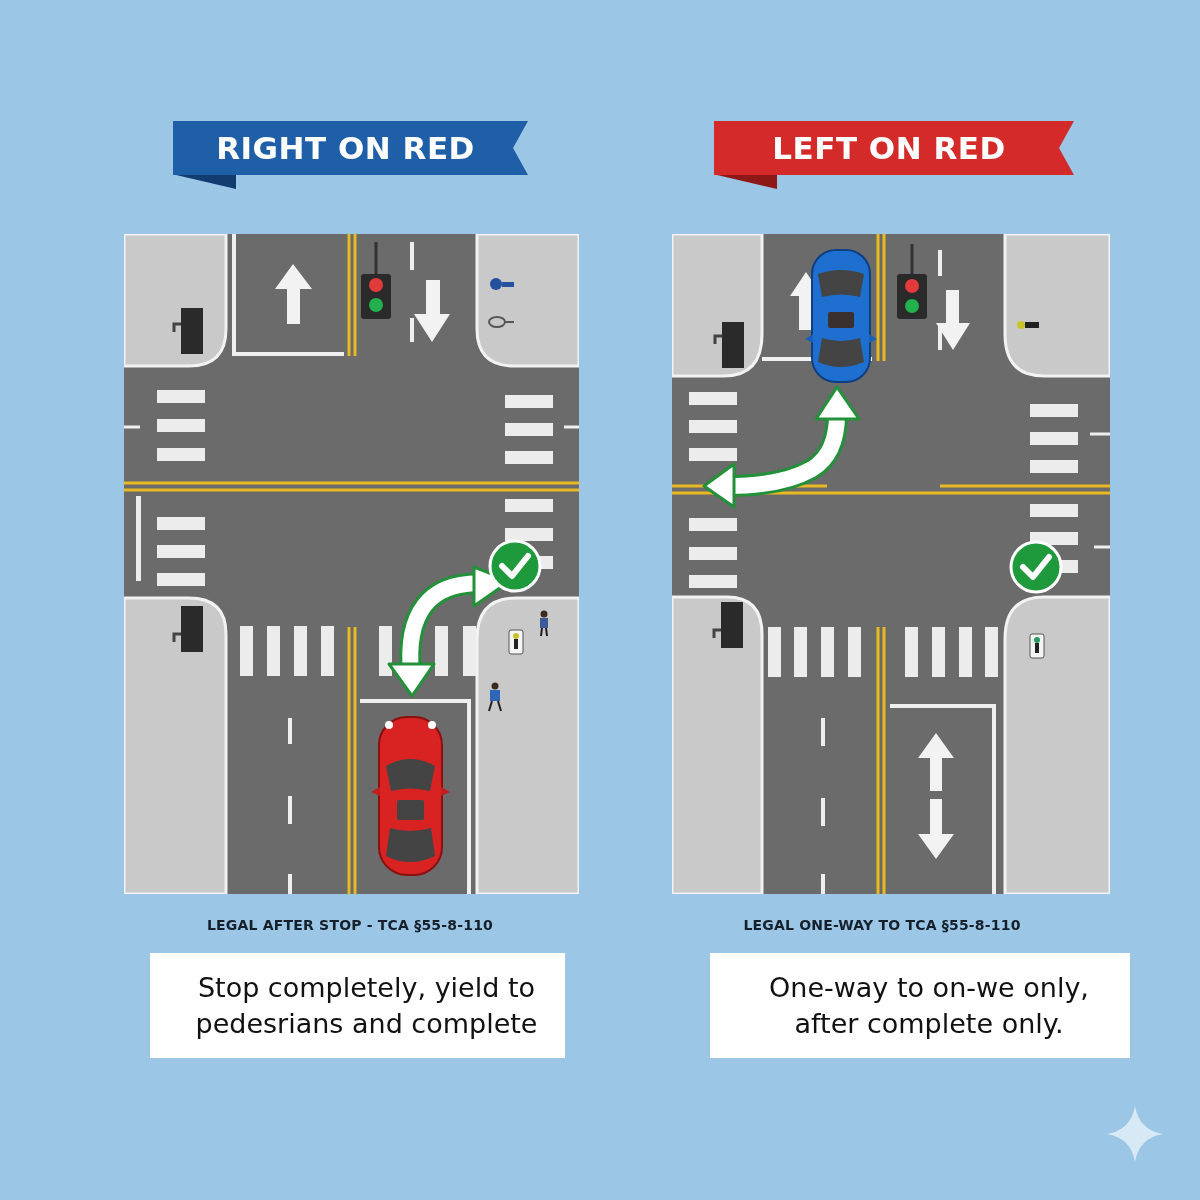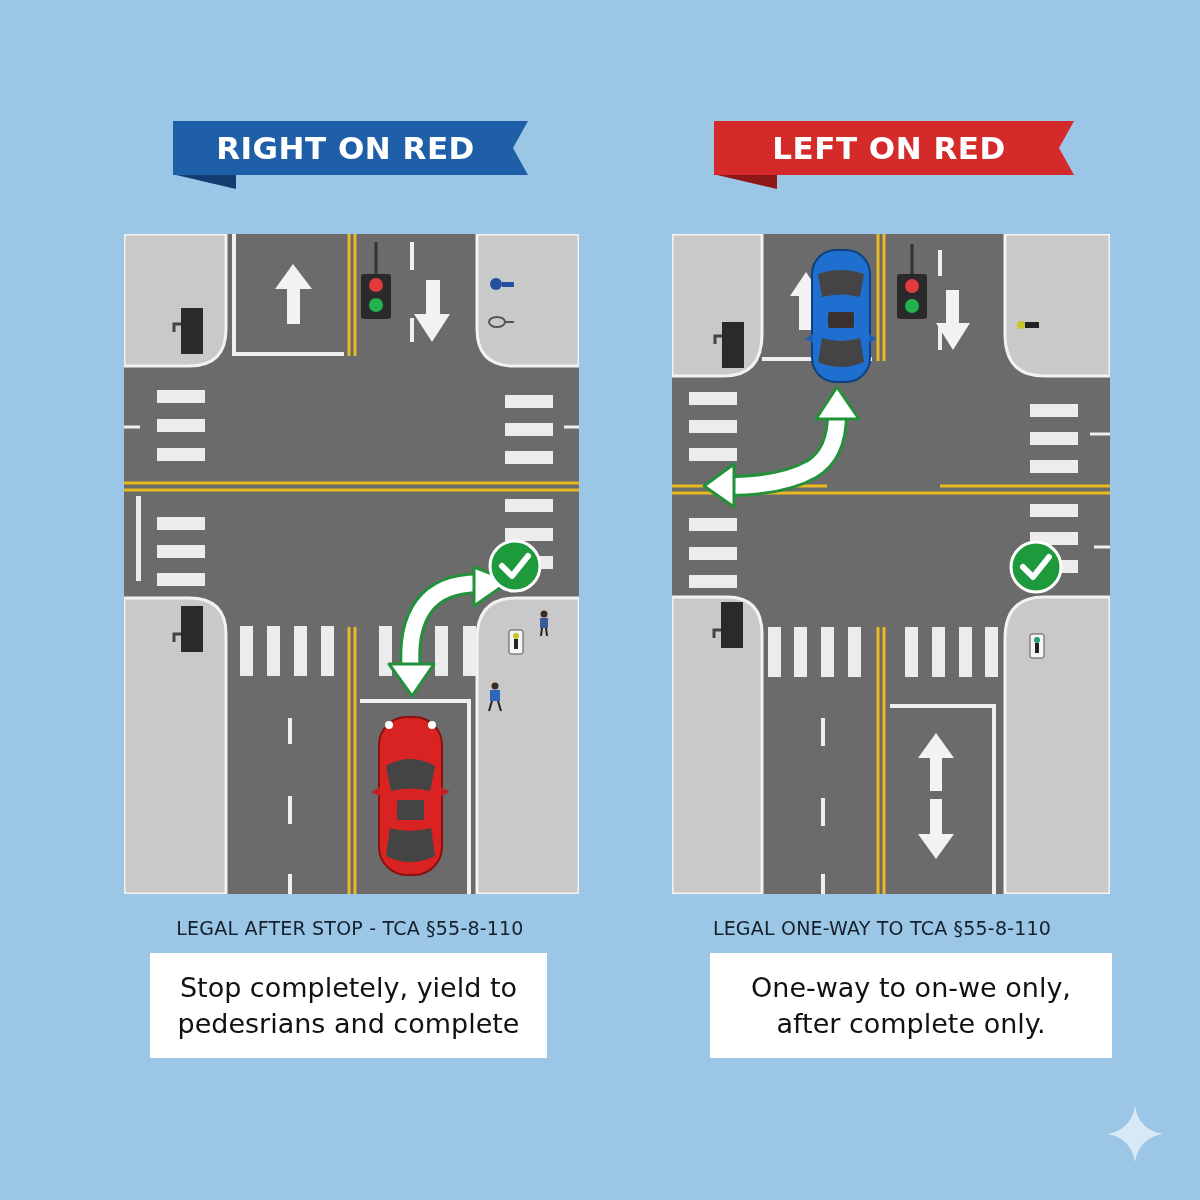--- a/index.html
+++ b/index.html
@@ -5,22 +5,22 @@
   html,body{margin:0;padding:0;}
   body{width:1200px;height:1200px;background:#9cc6e6;position:relative;overflow:hidden;font-family:"DejaVu Sans","Liberation Sans",sans-serif;}
   .panel{position:absolute;top:0;width:600px;height:1200px;}
   .panel.left{left:16px;margin-left:20px;}
   .panel.right{left:584px;}
   .banner{position:absolute;top:121px;height:54px;}
   .banner svg{position:absolute;left:0;top:0;}
   .banner-label{position:absolute;left:0;top:0;height:54px;line-height:54px;text-align:center;color:#fff;font-weight:bold;font-size:31px;letter-spacing:0.5px;font-family:"DejaVu Sans","Liberation Sans",sans-serif;}
   .scene{position:absolute;top:234px;width:455px;height:660px;overflow:hidden;}
   .scene svg{display:block;}
-  .caption{position:absolute;top:917px;width:460px;text-align:center;font-size:19px;color:#15202b;letter-spacing:0.2px;}
-  .note-box{position:absolute;top:953px;height:105px;background:#ffffff;display:flex;align-items:center;justify-content:center;text-align:center;}
+  .caption{position:absolute;top:917px;width:460px;text-align:center;font-size:14px;color:#15202b;letter-spacing:0.2px;font-weight:bold;}
+  .note-box{position:absolute;top:953px;height:105px;background:#ffffff;display:flex;align-items:center;justify-content:center;text-align:center;padding-left:18px;}
   .note-text{font-size:27px;line-height:36px;color:#111;font-weight:500;}
   .sparkle{position:absolute;left:1103px;left:1105px;top:1104px;}
 </style>
 </head>
 <body>
 
 <div class="panel left">
   <div class="banner" style="left:137px;width:355px;">
     <svg width="360" height="70" viewBox="0 0 360 70">
       <polygon points="3,48 63,48 63,68 3,54" fill="#123d70"></polygon>

